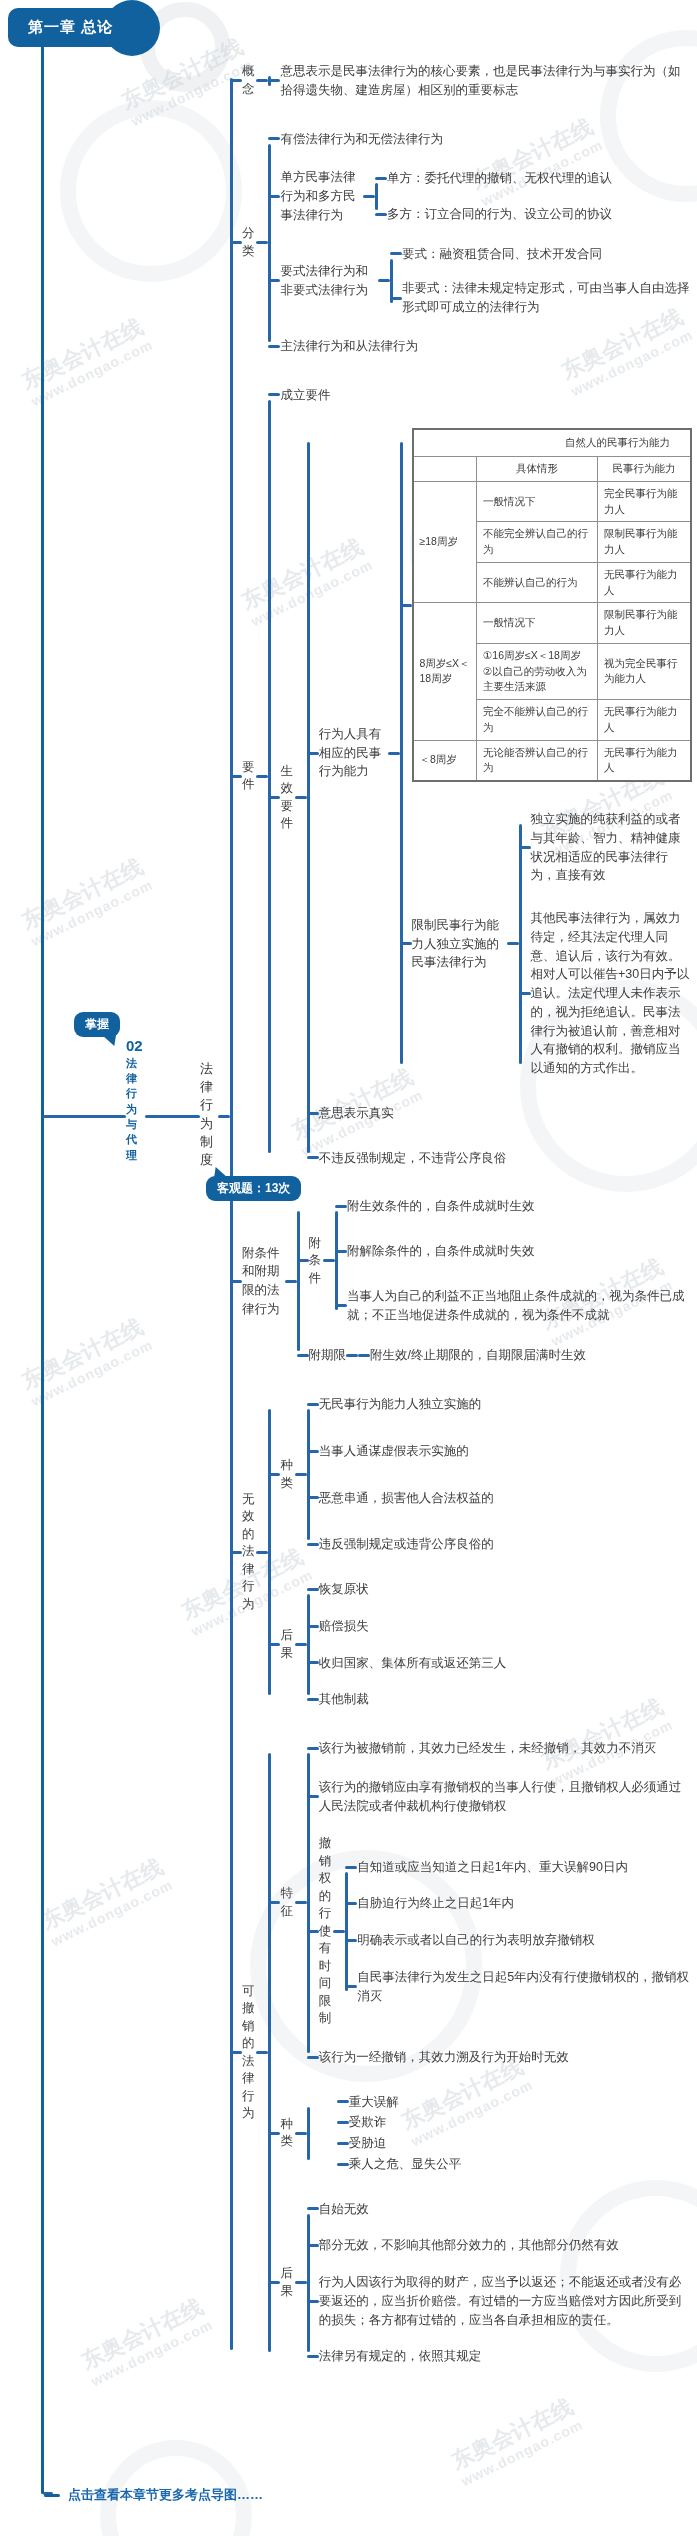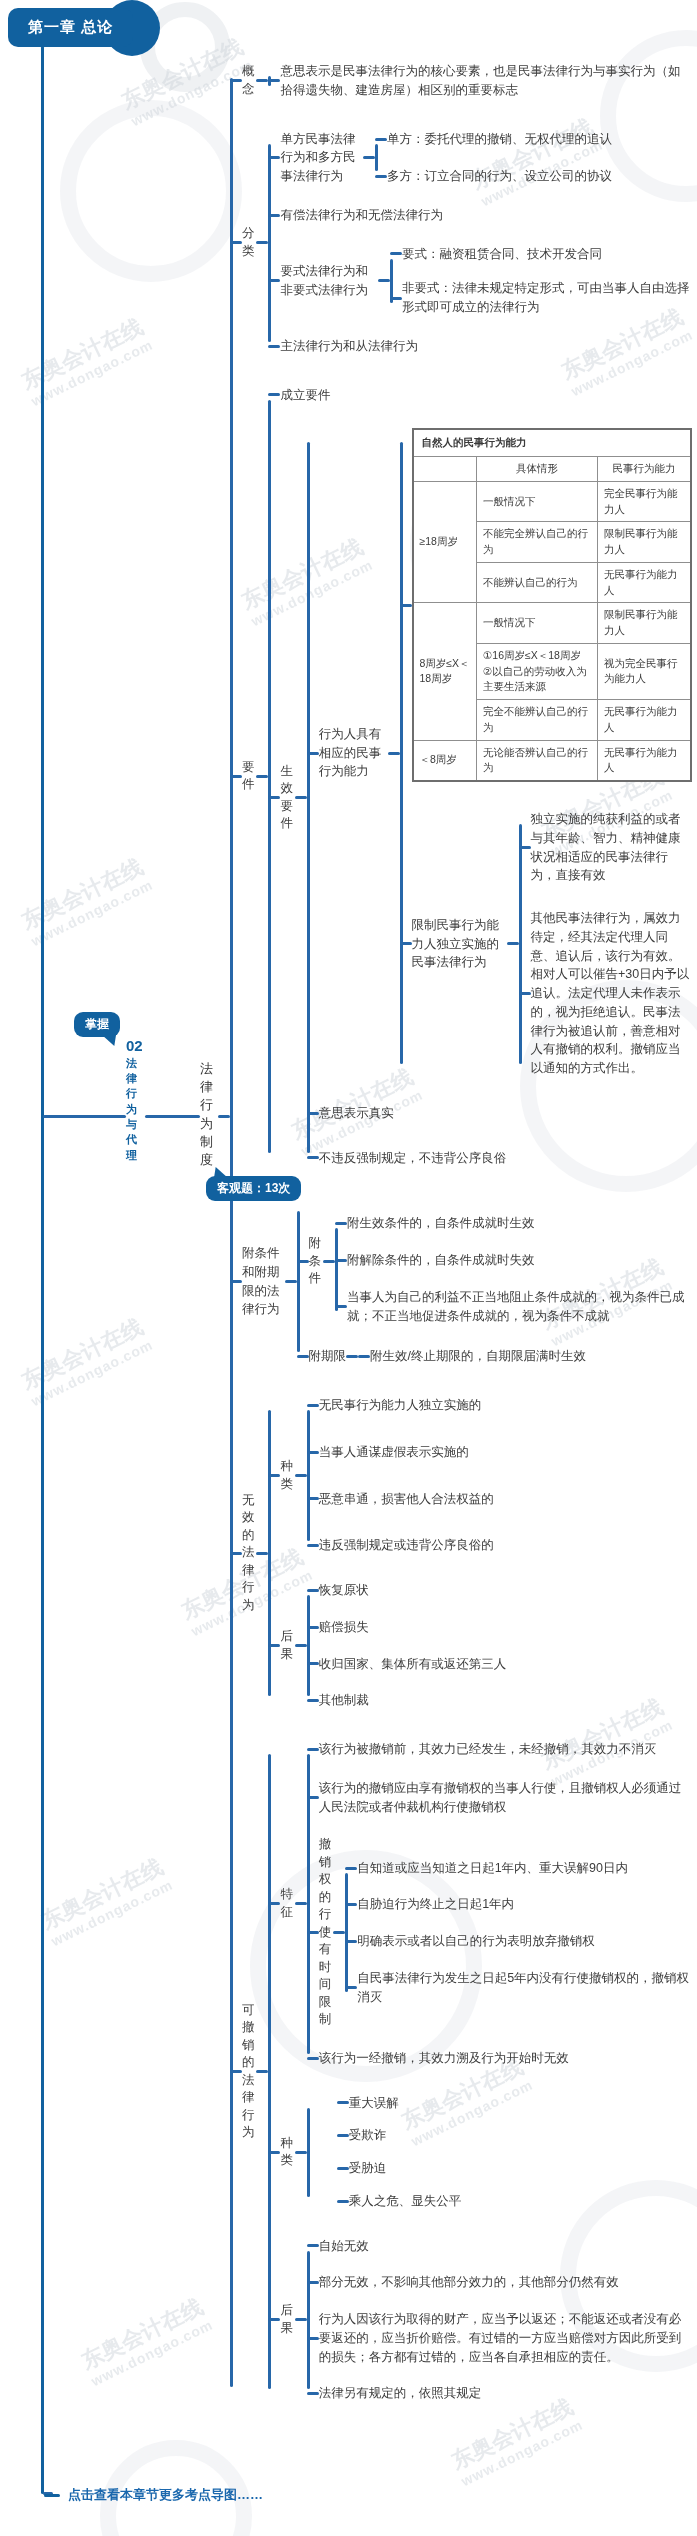--- a/index.html
+++ b/index.html
@@ -50,21 +50,21 @@
     background:#2767a9;border-radius:3px;}
   .bchildren>*{position:relative;min-width:0;}
   .bchildren>*::before{content:'';position:absolute;left:-12px;top:50%;margin-top:-1.5px;
     width:12px;height:3px;background:#2767a9;border-radius:2px;}
   .bchildren.root{row-gap:30px;padding-left:12px;}
   .bchildren.root::before{top:16px;bottom:16px;}
   
   .tablewrap{background:#fff;}
   .tablewrap table{border-collapse:collapse;border:2px solid #6e6e6e;}
   .tablewrap td{border:1px solid #8f8f8f;padding:4px 6px;font-size:10.5px;color:#3a3a3a;line-height:1.5;}
-  .tablewrap td.ttl{text-align:left;padding:5px 8px;font-weight:bold;}
+  .tablewrap td.ttl{text-align:right;padding:5px 20px;}
   .tablewrap td.hd{text-align:center;}
   .tablewrap td.age{width:58px;}
   .tablewrap td.c1{width:128px;}
   .tablewrap td.c2{width:96px;}
   
   #footer{position:absolute;left:44px;top:2486px;z-index:3;display:flex;align-items:center;
     color:#1a67ad;font-weight:bold;font-size:13px;}
   #footer .dash{width:16px;height:3px;background:#11619f;border-radius:2px;margin-right:8px;}
 </style>
 </head>
@@ -183,34 +183,34 @@
           <div class="bchildren">
             <div class="branch leaf">
               <div class="blabel">意思表示是民事法律行为的核心要素，也是民事法律行为与事实行为（如拾得遗失物、建造房屋）相区别的重要标志</div>
             </div>
           </div>
         </div>
         <div class="branch">
           <div class="blabel v">分类</div>
           <div class="hlink"></div>
           <div class="bchildren" style="row-gap: 20px;">
-            <div class="branch">
-              <div class="blabel wrapped" style="width: 6.6em;">单方民事法律行为和多方民事法律行为</div>
-              <div class="hlink"></div>
-              <div class="bchildren" style="row-gap: 18px;">
-                <div class="branch leaf">
-                  <div class="blabel">单方：委托代理的撤销、无权代理的追认</div>
-                </div>
-                <div class="branch leaf">
-                  <div class="blabel">多方：订立合同的行为、设立公司的协议</div>
-                </div>
-              </div>
-            </div>
             <div class="branch leaf">
               <div class="blabel">有偿法律行为和无偿法律行为</div>
+            </div>
+            <div class="branch">
+              <div class="blabel wrapped" style="width: 6.6em;">单方民事法律行为和多方民事法律行为</div>
+              <div class="hlink"></div>
+              <div class="bchildren" style="row-gap: 18px;">
+                <div class="branch leaf">
+                  <div class="blabel">单方：委托代理的撤销、无权代理的追认</div>
+                </div>
+                <div class="branch leaf">
+                  <div class="blabel">多方：订立合同的行为、设立公司的协议</div>
+                </div>
+              </div>
             </div>
             <div class="branch">
               <div class="blabel wrapped" style="width: 7.8em;">要式法律行为和非要式法律行为</div>
               <div class="hlink"></div>
               <div class="bchildren" style="row-gap: 16px;">
                 <div class="branch leaf">
                   <div class="blabel">要式：融资租赁合同、技术开发合同</div>
                 </div>
                 <div class="branch leaf">
                   <div class="blabel">非要式：法律未规定特定形式，可由当事人自由选择形式即可成立的法律行为</div>
@@ -306,21 +306,21 @@
             </div>
           </div>
         </div>
         <div class="branch">
           <div class="blabel wrapped" style="width: 3.4em;">附条件和附期限的法律行为</div>
           <div class="hlink"></div>
           <div class="bchildren" style="row-gap: 22px;">
             <div class="branch">
               <div class="blabel v">附条件</div>
               <div class="hlink"></div>
-              <div class="bchildren" style="row-gap: 18px; margin-top: 17px;">
+              <div class="bchildren" style="row-gap: 26px;">
                 <div class="branch leaf">
                   <div class="blabel">附生效条件的，自条件成就时生效</div>
                 </div>
                 <div class="branch leaf">
                   <div class="blabel">附解除条件的，自条件成就时失效</div>
                 </div>
                 <div class="branch leaf">
                   <div class="blabel">当事人为自己的利益不正当地阻止条件成就的，视为条件已成就；不正当地促进条件成就的，视为条件不成就</div>
                 </div>
               </div>
@@ -411,21 +411,21 @@
                   </div>
                 </div>
                 <div class="branch leaf">
                   <div class="blabel">该行为一经撤销，其效力溯及行为开始时无效</div>
                 </div>
               </div>
             </div>
             <div class="branch">
               <div class="blabel v">种类</div>
               <div class="hlink"></div>
-              <div class="bchildren" style="row-gap: 14px; padding-left: 42px;">
+              <div class="bchildren" style="row-gap: 2px; padding-left: 42px;">
                 <div class="branch leaf">
                   <div class="blabel">重大误解</div>
                 </div>
                 <div class="branch leaf">
                   <div class="blabel">受欺诈</div>
                 </div>
                 <div class="branch leaf">
                   <div class="blabel">受胁迫</div>
                 </div>
                 <div class="branch leaf">

